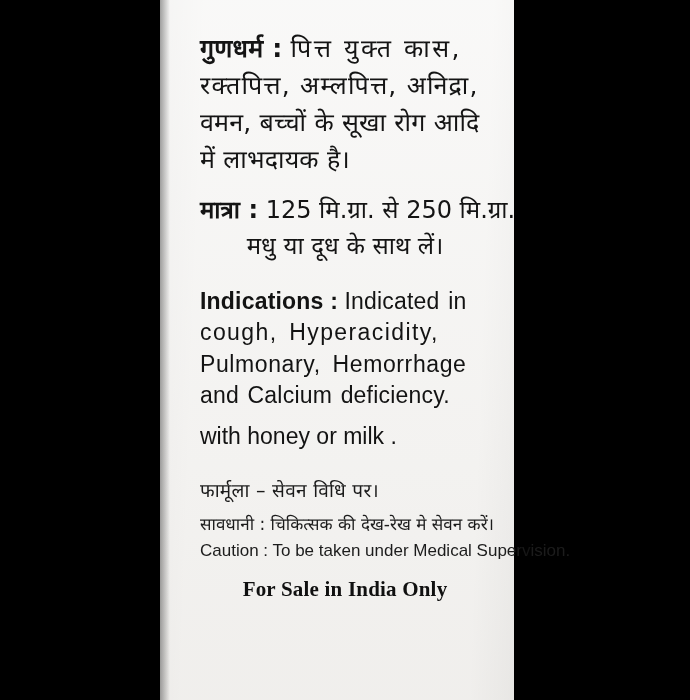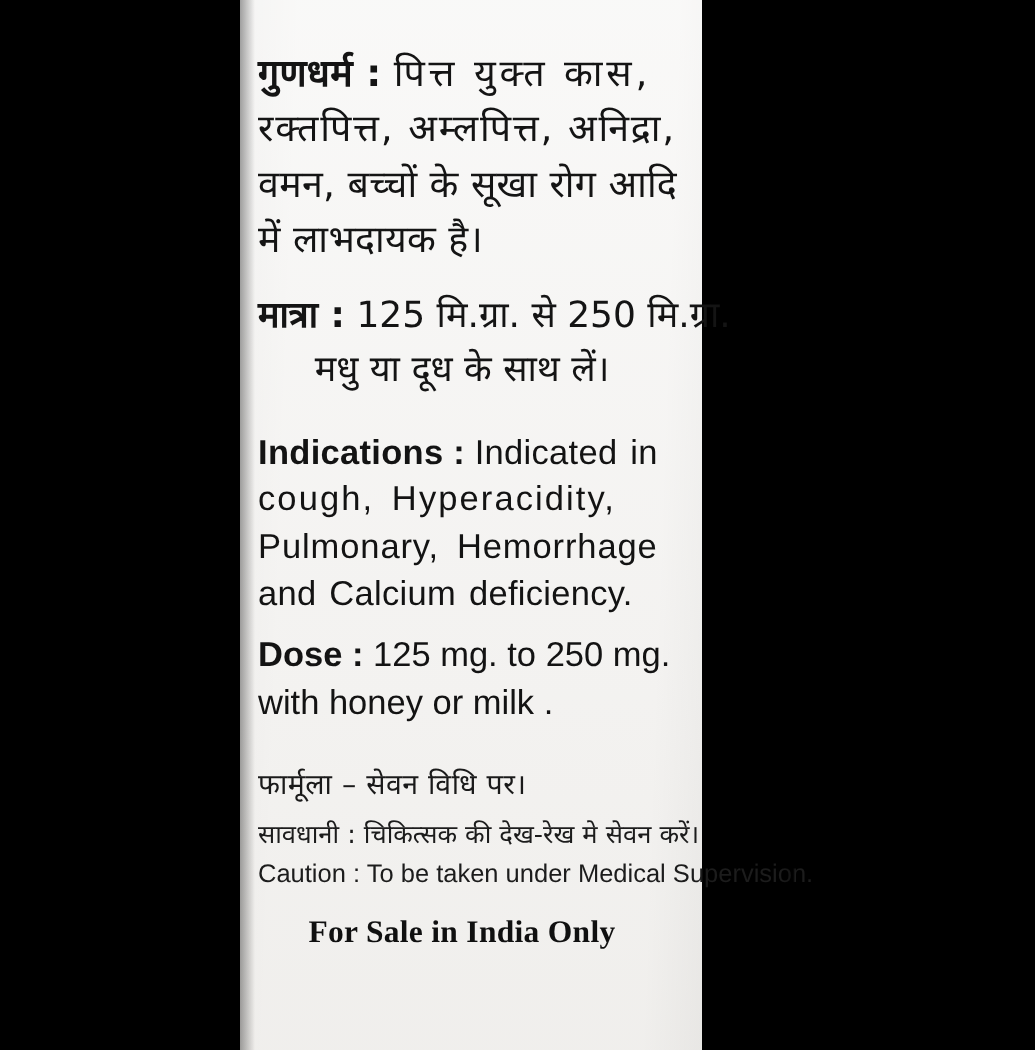--- a/index.html
+++ b/index.html
@@ -16,28 +16,28 @@
   .screen {
     position: relative;
     width: 690px;
     height: 700px;
     background: #000000;
   }
   .label-panel {
     position: absolute;
     left: 160px;
     top: 0px;
-    width: 308px;
+    width: 354px;
     height: 700px;
     background: #f2f1ef;
     background-image:
       linear-gradient(180deg, rgba(255,255,255,0.55), rgba(236,234,231,0.35)),
       linear-gradient(92deg, rgba(0,0,0,0.04), rgba(0,0,0,0) 12%, rgba(0,0,0,0) 88%, rgba(0,0,0,0.05));
     box-sizing: border-box;
-    padding: 30px 24px 14px 12px;
+    padding: 30px 24px 14px 40px;
     color: #161616;
   }
   .block {
     margin: 0;
   }
   .hindi-main {
     font-family: "DejaVu Sans", sans-serif;
     font-size: 25px;
     line-height: 1.48;
     letter-spacing: 0.2px;
@@ -166,21 +166,20 @@
     </div>
 
     <div class="block eng-block">
       <span class="eng-line"><span class="lead">Indications :</span> <span class="eng-sp3">Indicated in</span></span>
       <span class="eng-line eng-sp1">cough,  Hyperacidity,</span>
       <span class="eng-line eng-sp2">Pulmonary,  Hemorrhage</span>
       <span class="eng-line eng-sp3">and Calcium deficiency.</span>
     </div>
 
     <div class="block dose-block">
-      <span class="eng-line"><span class="lead">Dose :</span> <span>125 mg. to 250 mg.</span></span>
       <span class="eng-line">with honey or milk .</span>
     </div>
 
     <div class="formula-line">फार्मूला – सेवन विधि पर।</div>
 
     <div class="caution-hi">सावधानी : चिकित्सक की देख-रेख मे सेवन करें।</div>
     <div class="caution-en">Caution : To be taken under Medical Supervision.</div>
 
     <div class="sale-line">For Sale in India Only</div>
 

